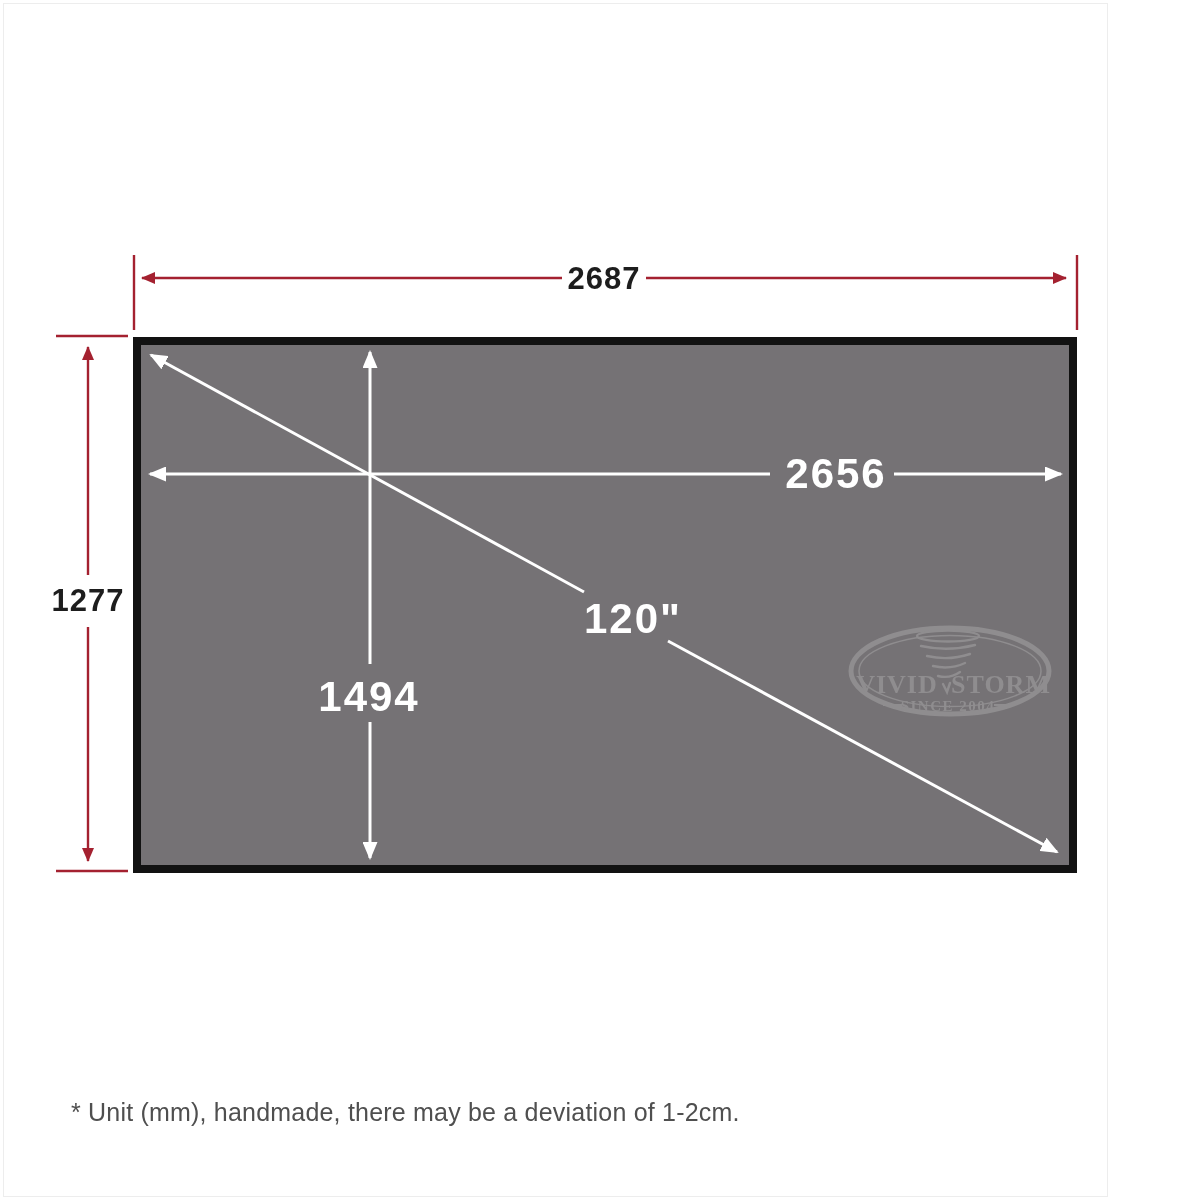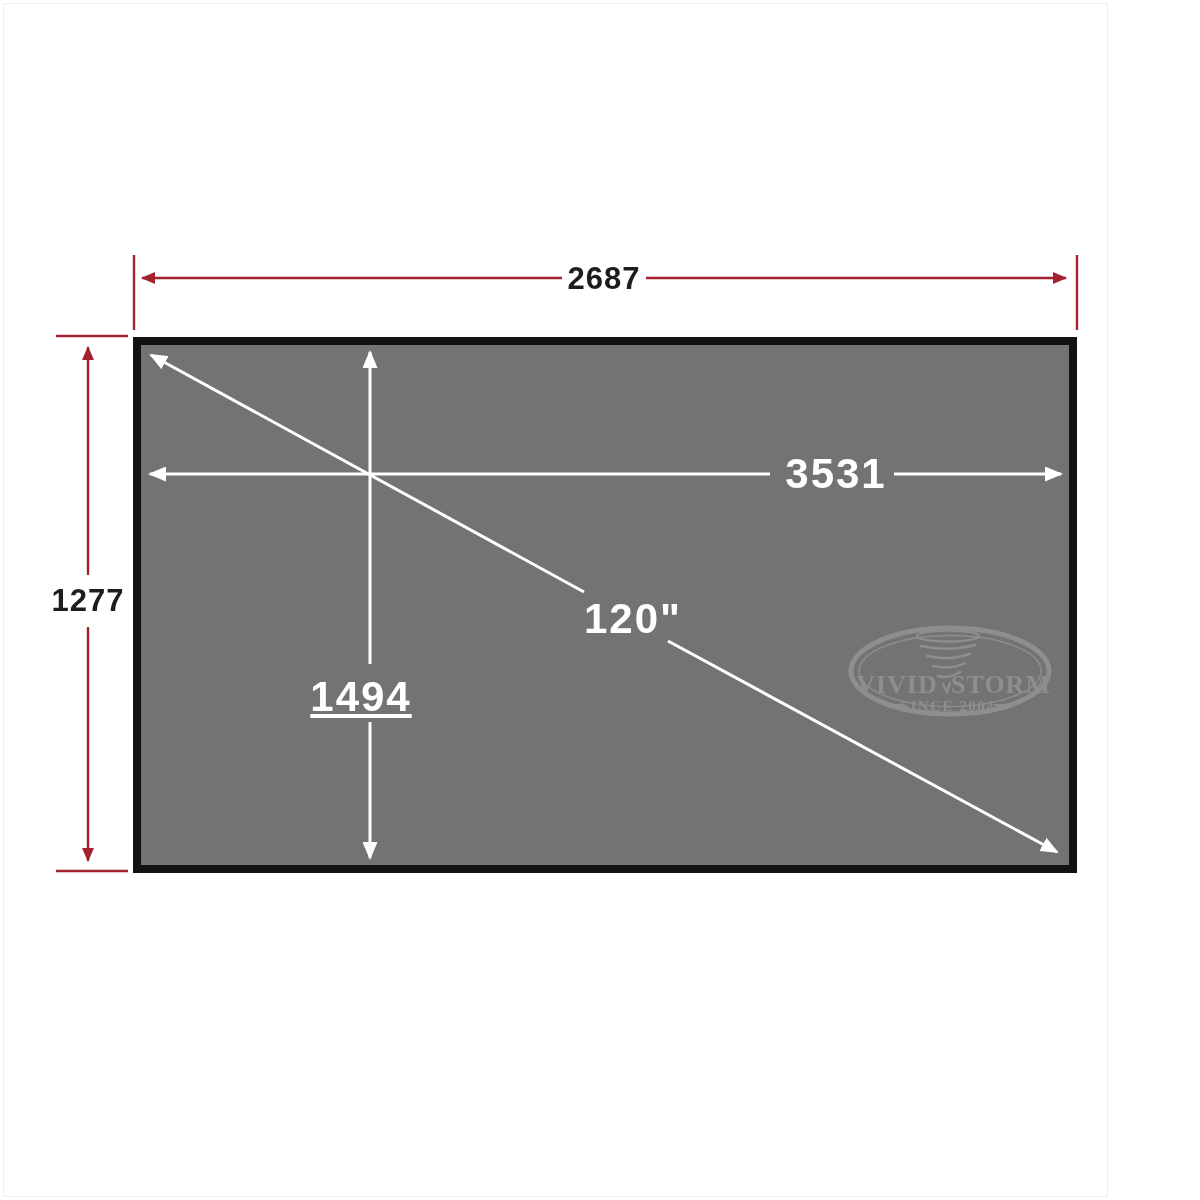--- a/index.html
+++ b/index.html
@@ -105,23 +105,23 @@
     <g stroke="#ffffff" stroke-width="3" fill="none">
       <path d="M584,592 L151,355" marker-end="url(#arrW)"></path>
       <path d="M668,641 L1057,852" marker-end="url(#arrW)"></path>
     </g>
   </svg>
 
   <div class="dim-label dim-outer" style="left:604px;top:278px;">2687</div>
 
   <div class="dim-label dim-outer" style="left:88px;top:600px;">1277</div>
 
-  <div class="dim-label dim-inner" style="left:836px;top:474px;">3531</div>
+  <div class="dim-label dim-inner" style="left:836px;top:474px;">2656</div>
 
-  <div class="dim-label dim-inner" style="left:361px;top:697px;text-decoration:underline;">1494</div>
+  <div class="dim-label dim-inner" style="left:369px;top:697px;">1494</div>
 
   <div class="dim-label dim-inner" style="left:633px;top:619px;">120"</div>
 
   <svg class="logo-svg" viewBox="830 615 240 115">
     <g stroke="#8f8d8f" fill="none">
       <ellipse cx="950" cy="671" rx="99" ry="43" stroke-width="5"></ellipse>
       <ellipse cx="950" cy="671" rx="91" ry="35.5" stroke-width="1.5"></ellipse>
 
       <g stroke-width="2.4" stroke-linecap="round">
         <ellipse cx="948" cy="636" rx="31" ry="5.5"></ellipse>
@@ -133,14 +133,15 @@
       </g>
 
       <path d="M883,705 L902,705" stroke-width="2"></path>
       <path d="M994,705 L1013,705" stroke-width="2"></path>
     </g>
     <text class="logo-text" x="897" y="693" font-size="26" letter-spacing="1" text-anchor="middle">VIVID</text>
     <text class="logo-text" x="1001" y="693" font-size="26" letter-spacing="1" text-anchor="middle">STORM</text>
     <text class="logo-text" x="948" y="711" font-size="15" letter-spacing="1.5" text-anchor="middle">SINCE 2004</text>
   </svg>
 
+  <div class="footnote">* Unit (mm), handmade, there may be a deviation of 1-2cm.</div>
 
 </div>
 
 </body></html>

